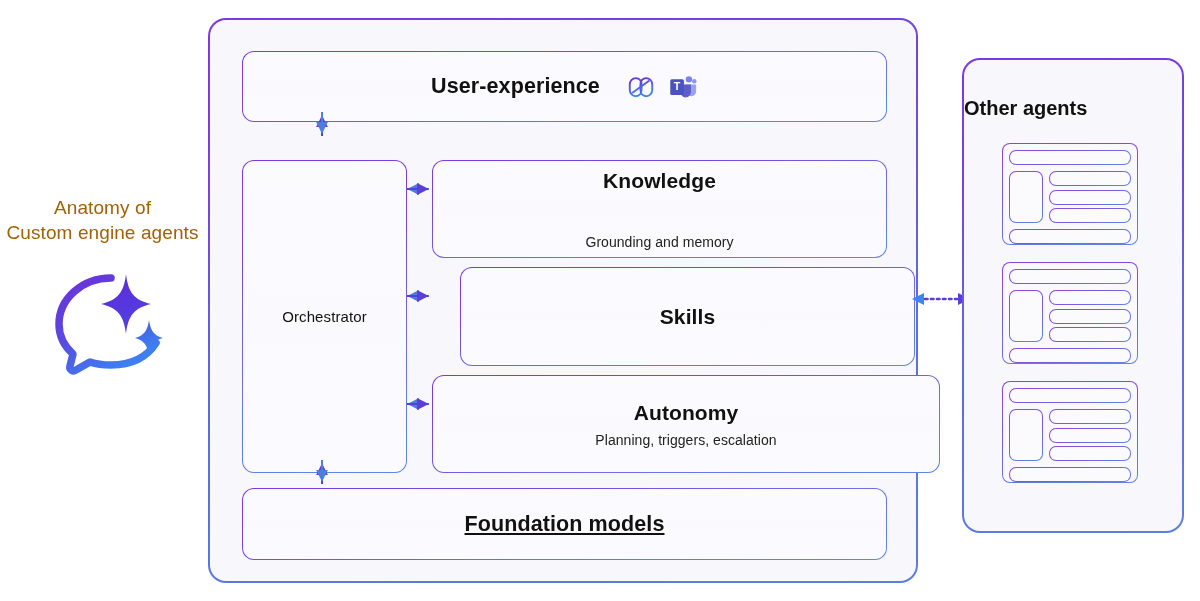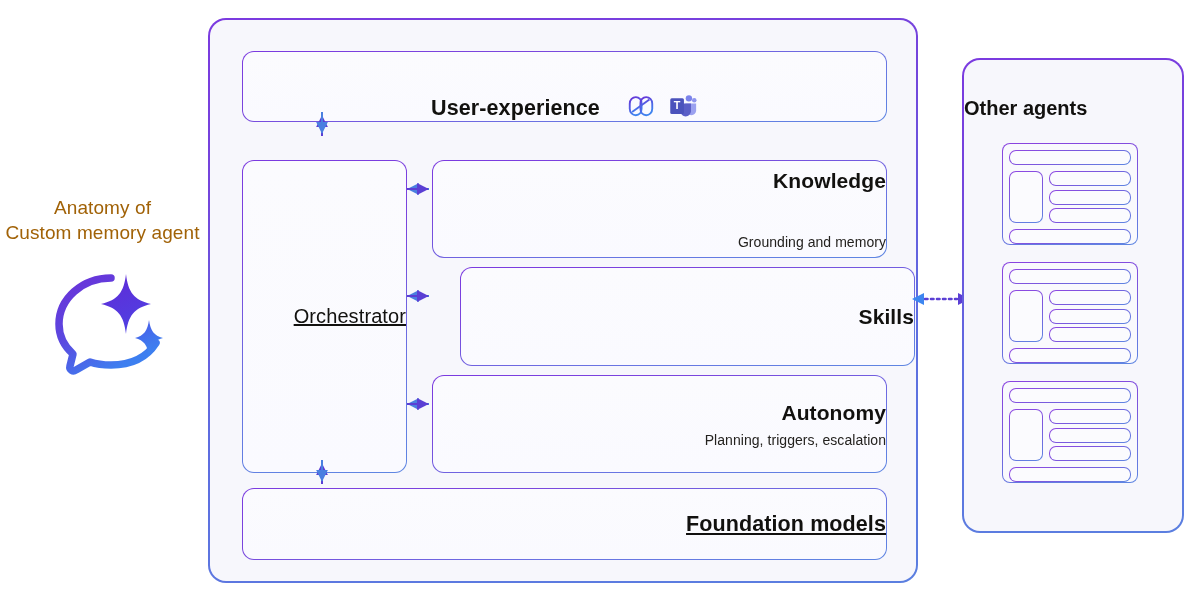--- a/index.html
+++ b/index.html
@@ -65,21 +65,21 @@
   .card {
     position: absolute;
     border-radius: 12px;
     box-sizing: border-box;
     border: 1.6px solid transparent;
     background:
       linear-gradient(#fbfbfe, #fafaff) padding-box,
       linear-gradient(168deg, #7b3ae0 0%, #7a46dd 30%, #6a72e2 65%, #5e86e2 100%) border-box;
     display: flex;
     flex-direction: column;
-    align-items: flex-end;
+    align-items: center;
     justify-content: center;
   }
   .card .title {
     font-size: 21px;
     font-weight: bold;
     color: #12110f;
     letter-spacing: .1px;
   }
   .card .subtitle {
     font-size: 14px;
@@ -96,25 +96,25 @@
   #ux-icons {
     display: flex;
     align-items: center;
     gap: 12px;
     margin-left: 26px;
   }
 
   #card-orchestrator {
     left: 32px; top: 140px; width: 165px; height: 313px;
   }
-  #card-orchestrator .title { font-size: 20px; font-weight: normal; text-decoration: underline; }
+  #card-orchestrator .title { font-size: 15px; font-weight: normal; }
 
   #card-knowledge { left: 222px; top: 140px; width: 455px; height: 98px; gap: 34px; }
   #card-skills    { left: 222px; top: 247px; width: 455px; height: 99px; margin-left: 28px; }
-  #card-autonomy  { left: 222px; top: 355px; width: 455px; height: 98px; }
+  #card-autonomy  { left: 222px; top: 355px; width: 508px; height: 98px; }
   #card-foundation{ left: 32px; top: 468px; width: 645px; height: 72px; text-decoration: underline; }
   #card-foundation .title { font-size: 21.5px; }
 
   
   #other-agents-title {
     position: absolute;
     left: 0; top: 37px;
     width: 100%;
     text-align: left;
     font-size: 20px;
@@ -158,21 +158,21 @@
   .agent-right-col .agent-bar { height: 15px; }
 
   
   .arrow-svg { position: absolute; overflow: visible; }
 </style>
 </head>
 <body>
 
 <div id="left-label">
   <div class="line">Anatomy of</div>
-  <div class="line">Custom memory agent</div>
+  <div class="line">Custom engine agents</div>
 </div>
 
 <svg id="copilot-logo" viewBox="0 0 120 115">
   <defs>
     <linearGradient id="gcop" x1="0" y1="0" x2="0.55" y2="1">
       <stop offset="0%" stop-color="#6b30d8"></stop>
       <stop offset="55%" stop-color="#5a4ae0"></stop>
       <stop offset="100%" stop-color="#3d7ff0"></stop>
     </linearGradient>
     <linearGradient id="gstar" x1="0" y1="0" x2="0.4" y2="1">

